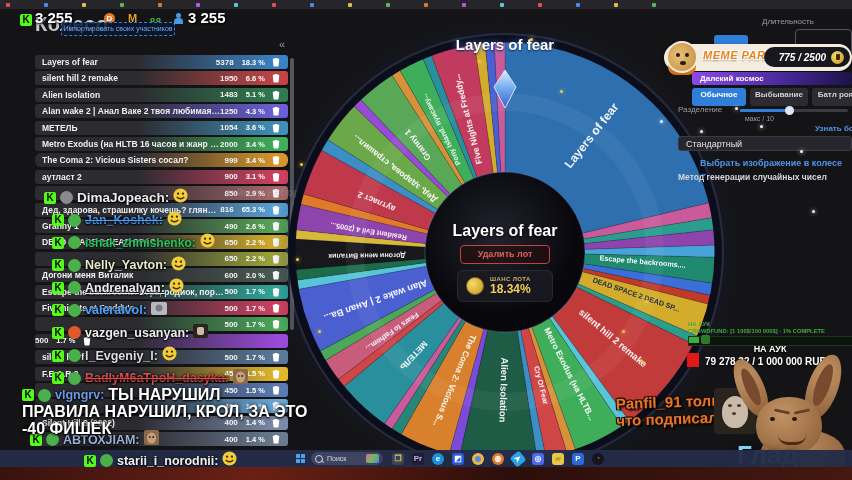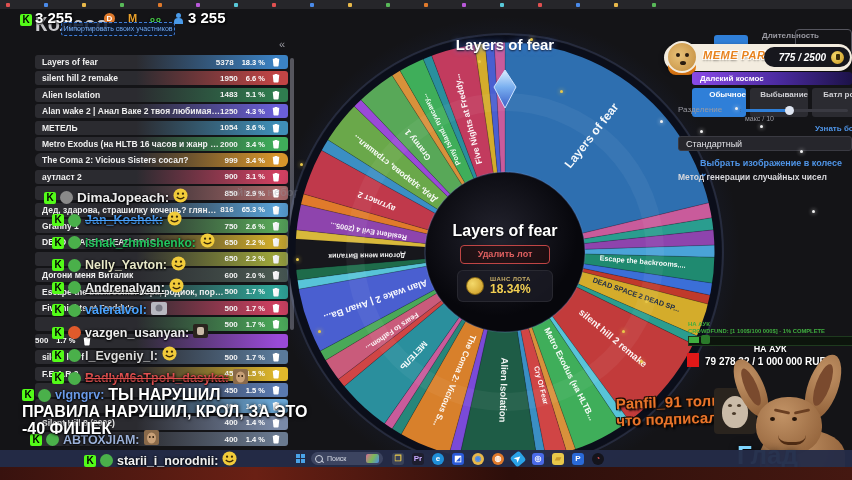--- a/index.html
+++ b/index.html
@@ -45,21 +45,21 @@
   #doge-icon:after{content:"";position:absolute;left:12px;top:18px;width:6px;height:4px;border-radius:50%;background:#2a1c10;}
   #meme-party-text{left:703px;top:49px;font-size:11px;font-weight:800;font-style:italic;color:#e8821d;
       text-shadow:-1px -1px 0 #fff,1px -1px 0 #fff,-1px 1px 0 #fff,1px 1px 0 #fff,0 2px 2px rgba(0,0,0,.4);letter-spacing:.5px;}
   #points-pill{left:764px;top:47px;width:86px;height:20px;background:#17171d;border-radius:10px;display:flex;align-items:center;justify-content:flex-end;gap:5px;padding:0 6px;box-sizing:border-box;}
   #points-text{color:#fff;font-size:10px;font-weight:800;font-style:italic;}
   #lock-icon{width:13px;height:13px;border-radius:50%;background:radial-gradient(circle at 35% 35%,#f4d96a,#c9961f);position:relative;}
   #lock-icon:before{content:"";position:absolute;left:4.5px;top:3.5px;width:4px;height:6px;background:#3a2c08;border-radius:1px;}
   #banner-tail{left:668px;top:64px;width:28px;height:11px;background:linear-gradient(#f08a1d,#c86a10);border-radius:0 0 8px 8px;}
   #theme-bar{left:692px;top:72px;width:160px;height:13px;border-radius:3px;
       background:linear-gradient(90deg,#8a4ae8,#4a2a9e 55%,#1c1248);color:#fff;font-size:8px;font-weight:700;line-height:13px;padding-left:8px;box-sizing:border-box;}
-  .tab{height:29px;border-radius:3px;font-size:8px;font-weight:700;line-height:13px;text-align:right;color:#cfcfd4;background:#2b2b31;}
+  .tab{height:18px;border-radius:3px;font-size:8px;font-weight:700;line-height:13px;text-align:center;color:#cfcfd4;background:#2b2b31;}
   .tab.active{background:#2f7fd8;color:#fff;}
   #split-track{left:740px;top:109px;width:108px;height:3px;border-radius:2px;background:#3a3a42;}
   #split-fill{left:740px;top:109px;width:48px;height:3px;border-radius:2px;background:#2f7fd8;}
   #split-knob{left:785px;top:106px;width:9px;height:9px;border-radius:50%;background:#dfe6f2;}
   #rng-select{left:678px;top:136px;width:174px;height:15px;background:#26262c;border:1px solid #3a3a42;border-radius:3px;
       color:#e2e2e6;font-size:9px;line-height:15px;padding-left:7px;box-sizing:border-box;}
   .blue-link{color:#4f95e8;font-weight:700;}
   
   .green-txt{color:#3fae3f;font-weight:700;}
   #crowd-track{left:688px;top:336px;width:164px;height:8px;background:#0c140c;border:1px solid #1e3a1e;}
@@ -229,21 +229,21 @@
         <div class="lot-value">816</div>
         <div class="lot-pct">65.3 %</div>
         <div class="lot-trash">
           <svg width="8" height="10" viewBox="0 0 10 12">
             <path fill="#fff" d="M1 3h8l-.8 7.8a1 1 0 0 1-1 .9H2.8a1 1 0 0 1-1-.9L1 3zm2.5-2h3l.5 1H9v1.2H1V2h2l.5-1z"></path>
           </svg>
         </div>
       </div>
       <div class="abs lot-row" style="top: 219px; background: linear-gradient(90deg, rgb(43, 43, 48) 40%, rgb(88, 168, 88) 96%);">
         <div class="lot-name">Granny 1</div>
-        <div class="lot-value">750</div>
+        <div class="lot-value">490</div>
         <div class="lot-pct">2.6 %</div>
         <div class="lot-trash">
           <svg width="8" height="10" viewBox="0 0 10 12">
             <path fill="#fff" d="M1 3h8l-.8 7.8a1 1 0 0 1-1 .9H2.8a1 1 0 0 1-1-.9L1 3zm2.5-2h3l.5 1H9v1.2H1V2h2l.5-1z"></path>
           </svg>
         </div>
       </div>
       <div class="abs lot-row" style="top: 235.4px; background: linear-gradient(90deg, rgb(43, 43, 48) 40%, rgb(212, 176, 43) 96%);">
         <div class="lot-name">DEAD SPACE 2 DEAD SPAC...</div>
         <div class="lot-value">650</div>
@@ -469,21 +469,21 @@
     <div id="delete-lot-btn">Удалить лот</div>
     <div id="chance-badge">
       <span id="coin-icon"></span>
       <span>
         <div id="chance-label">ШАНС ЛОТА</div>
         <div id="chance-value">18.34%</div>
       </span>
     </div>
   </div>
 
-  <div class="abs rp-label" style="left:762px;top:31px;font-weight:bold;">Длительность</div>
+  <div class="abs rp-label" style="left:762px;top:17px;">Длительность</div>
   <div class="abs" style="left:795px;top:29px;width:55px;height:24px;border:1px solid #55555e;border-radius:4px;"></div>
   <div class="abs" style="left:714px;top:35px;width:34px;height:12px;background:#2f7fd8;border-radius:3px;"></div>
   <div id="meme-banner" class="abs"></div>
   <div id="banner-tail" class="abs"></div>
   <div id="doge-icon" class="abs"></div>
   <div id="meme-party-text" class="abs">MEME PARTY</div>
   <div id="points-pill" class="abs">
     <span id="points-text">775 / 2500</span>
     <span id="lock-icon"></span>
   </div>

